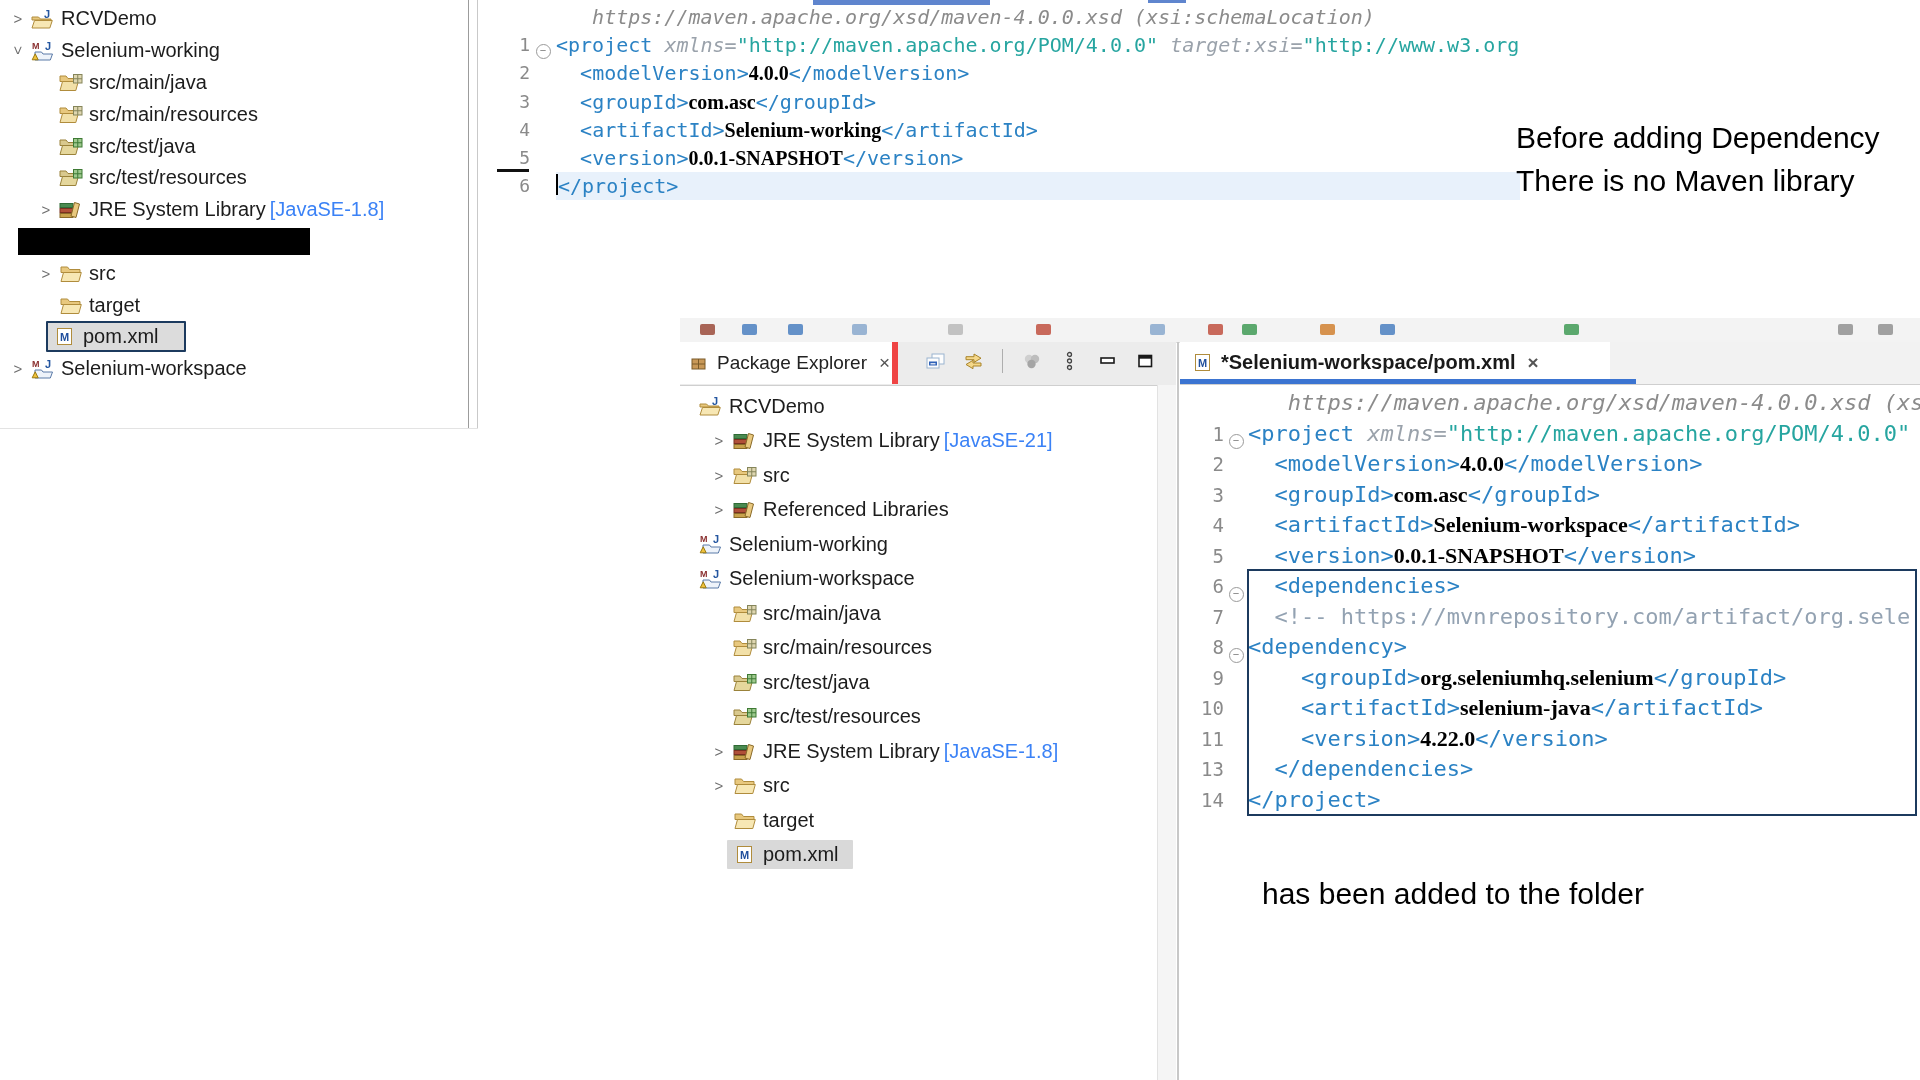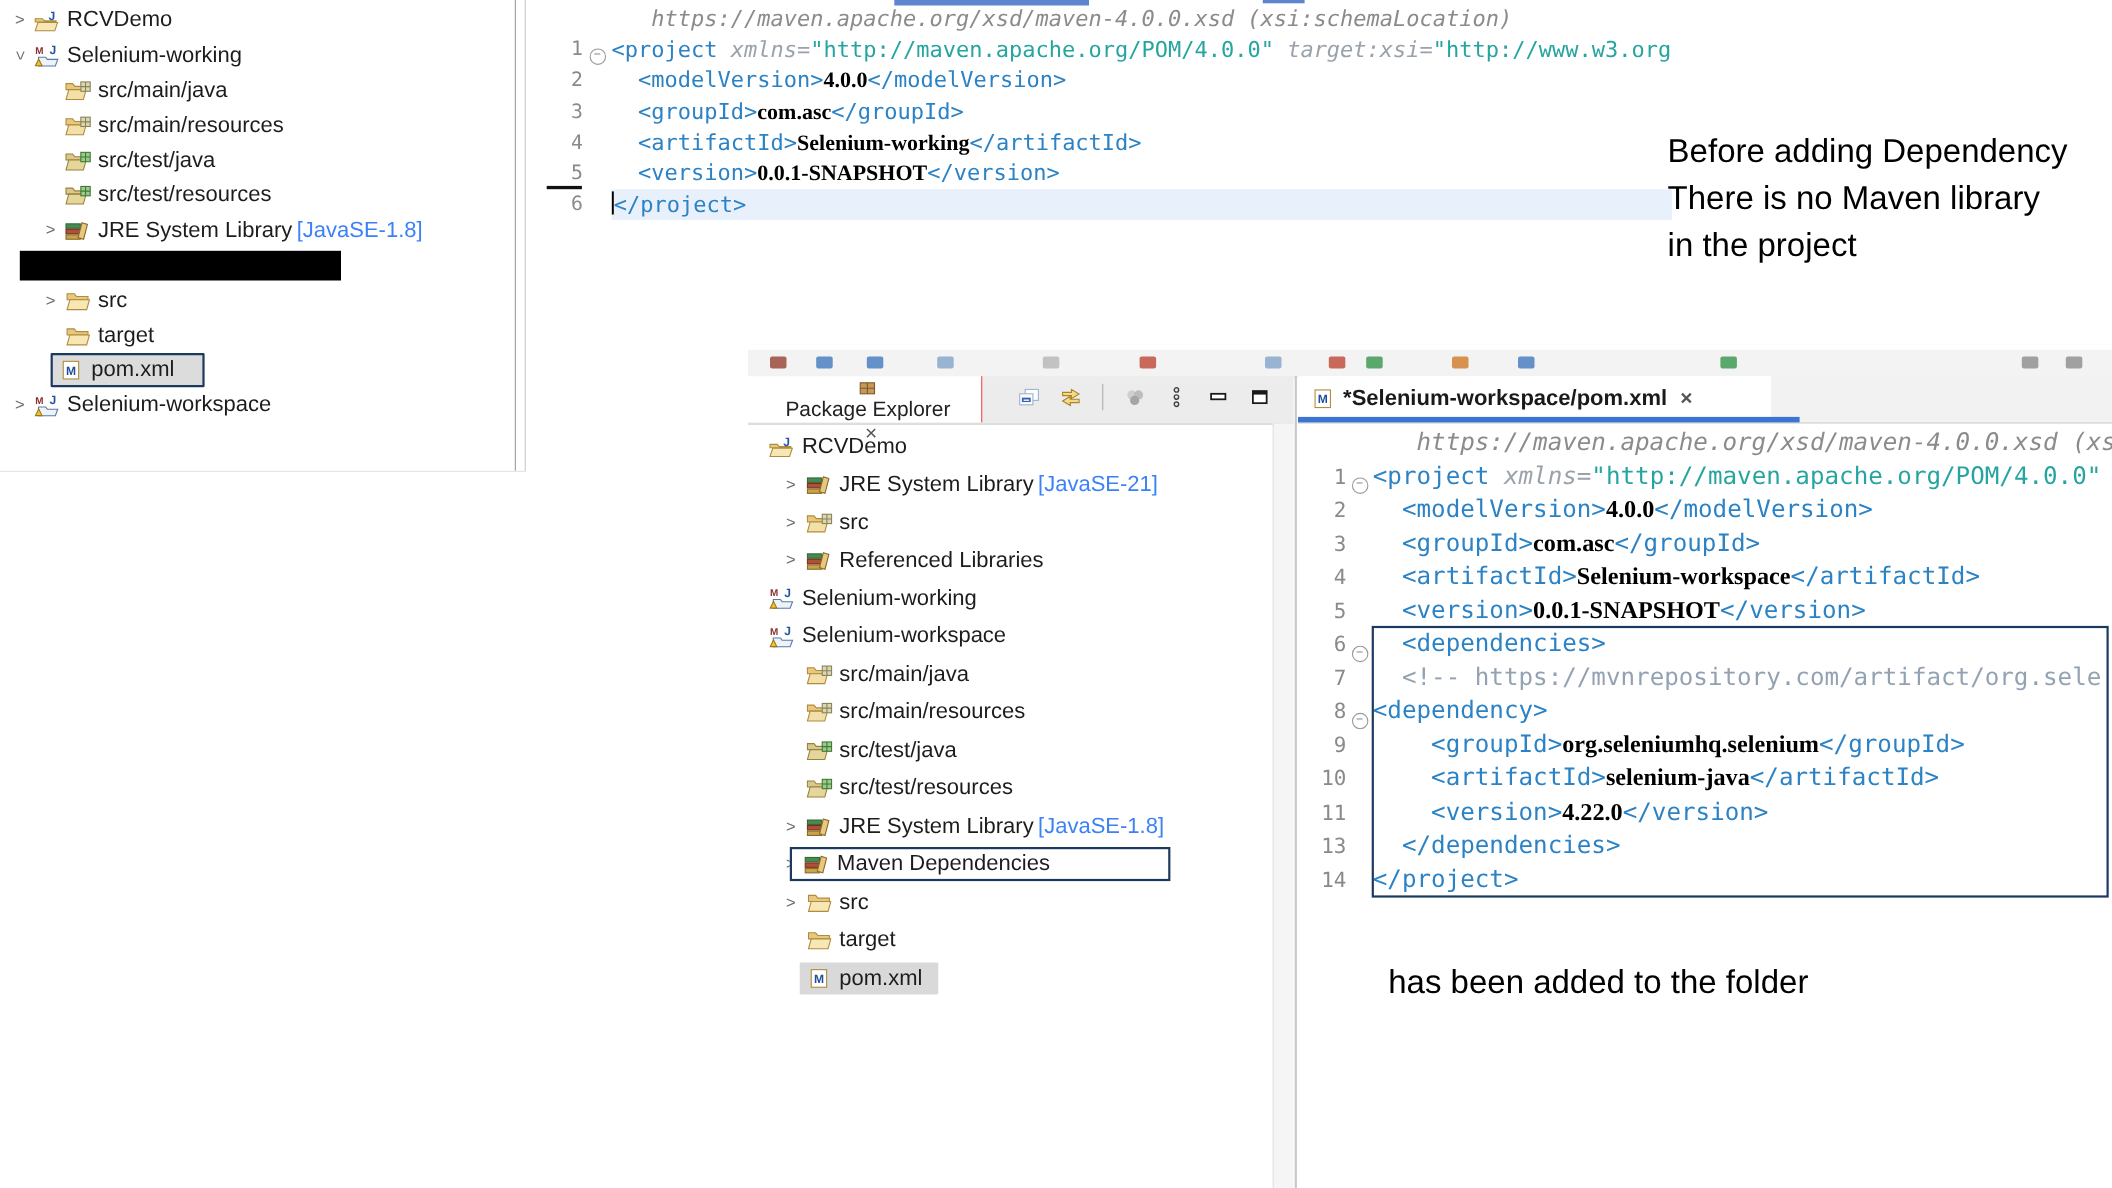--- a/index.html
+++ b/index.html
@@ -62,22 +62,22 @@
   #s1-editor{left:490px;top:0;width:1030px;height:430px;}
   #code1{position:absolute;left:0;top:0;right:0;padding:3px 0 0 4px;}
   .bluefrag{background:#5f85ce;}
 
   
   #s2{left:680px;top:318px;width:1240px;height:762px;background:#fff;}
   #s2-topstrip{left:0;top:0;width:1240px;height:24px;background:#f3f3f3;border-bottom:1px solid #dedede;}
   .frag{position:absolute;top:6px;height:11px;width:15px;border-radius:2px;opacity:.85;}
   #pe-panel{left:0;top:24px;width:496px;height:738px;background:#fff;}
   #pe-tabbar{position:absolute;left:0;top:0;width:496px;height:43px;background:#ececec;border-bottom:1px solid #cfcfcf;}
-  #pe-tab{position:absolute;left:0;top:0;width:212px;height:42px;background:#fff;border-right:1px solid #ef4444;
-          display:flex;align-items:center;font-size:19px;color:#222;flex-direction:column;}
+  #pe-tab{position:absolute;left:0;top:0;width:212px;height:42px;background:#fff;border-right:6px solid #ef4444;
+          display:flex;align-items:center;font-size:19px;color:#222;}
   #pe-tab .ic{margin-left:6px;}
   #pe-tab-label{margin-left:6px;}
   .closex{margin-left:12px;color:#555;font-size:19px;}
   #pe-toolbar{position:absolute;right:18px;top:7px;display:flex;align-items:center;gap:13px;}
   .tbsep{width:1px;height:24px;background:#aeaeae;margin:0 3px;}
   #pe-scroll{position:absolute;right:0;top:43px;width:18px;height:695px;background:#f5f5f5;border-left:1px solid #e2e2e2;}
   #tree2{position:absolute;left:0;top:44px;right:18px;padding-top:3px;overflow:hidden;}
   #s2-divider{left:497px;top:24px;width:2px;height:738px;background:#c8c8c8;}
   #ed2{left:500px;top:24px;width:740px;height:738px;background:#fff;}
   #ed2-tabbar{position:absolute;left:0;top:0;width:740px;height:42px;background:#f2f2f2;border-bottom:1px solid #cfcfcf;}
@@ -277,21 +277,20 @@
           <span class="lnum">6</span>
           <span class="fold"></span>
           <span class="ctext current"><span class="cursor"></span><span class="seg tag">&lt;/project&gt;</span></span>
         </div>
       </div>
   </div>
 
   <div id="ann1" class="abs ann">
     <div>Before adding Dependency</div>
     <div>There is no Maven library</div>
-    <div>in the project</div>
   </div>
 
   <div id="s2" class="abs">
     <div id="s2-topstrip" class="abs">
       <div class="frag" style="left:20px;background:#9a4a3a;"></div>
       <div class="frag" style="left:62px;background:#4a7fc0;"></div>
       <div class="frag" style="left:108px;background:#4a7fc0;"></div>
       <div class="frag" style="left:172px;background:#88a8cc;"></div>
       <div class="frag" style="left:268px;background:#b8b8b8;"></div>
       <div class="frag" style="left:356px;background:#c05040;"></div>
@@ -489,34 +488,20 @@
                 <rect x="1" y="8.5" width="13" height="4" fill="#b05038" stroke="#7a3020"></rect>
                 <rect x="1" y="13.5" width="13" height="4" fill="#c8a24c" stroke="#8a6a28"></rect>
                 <path d="M15.5 2.5 l5 1.5 -3.5 13.5 -5 -1.5z" fill="#e8c87e" stroke="#8a6a28"></path>
               </svg>
             </span>
             <span class="tlabel">JRE System Library</span>
             <span class="tsuffix">[JavaSE-1.8]</span>
           </div>
           <div class="trow d1">
             <span class="chev">&gt;</span>
-            <span class="iw mdbox">
-              <span class="ic">
-                <svg width="23" height="19">
-                  <rect x="1" y="3.5" width="13" height="4" fill="#4a8a50" stroke="#2f6a35"></rect>
-                  <rect x="1" y="8.5" width="13" height="4" fill="#b05038" stroke="#7a3020"></rect>
-                  <rect x="1" y="13.5" width="13" height="4" fill="#c8a24c" stroke="#8a6a28"></rect>
-                  <path d="M15.5 2.5 l5 1.5 -3.5 13.5 -5 -1.5z" fill="#e8c87e" stroke="#8a6a28"></path>
-                </svg>
-              </span>
-              <span class="tlabel">Maven Dependencies</span>
-            </span>
-          </div>
-          <div class="trow d1">
-            <span class="chev">&gt;</span>
             <span class="ic">
               <svg width="22" height="19">
                 <path d="M1 8 V3 h6.5 l2 2.5 H20 v3 H1z" fill="#e8c87e" stroke="#b08c3c"></path>
                 <path d="M1 17.5 L3.5 8.5 H21.3 L18.8 17.5z" fill="#f7e7b4" stroke="#b08c3c"></path>
               </svg>
             </span>
             <span class="tlabel">src</span>
           </div>
           <div class="trow d1">
             <span class="chev hid">&gt;</span>

